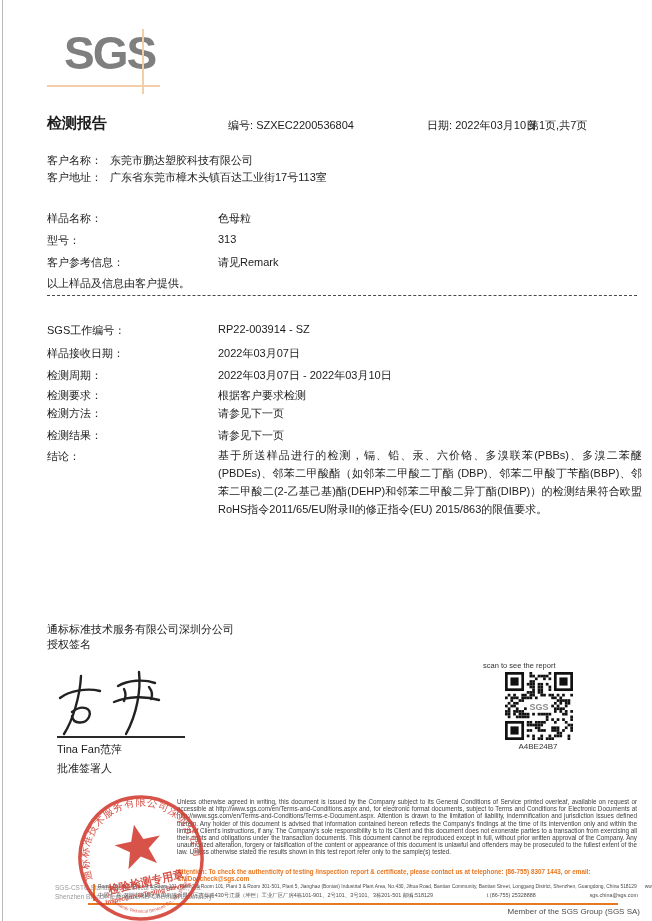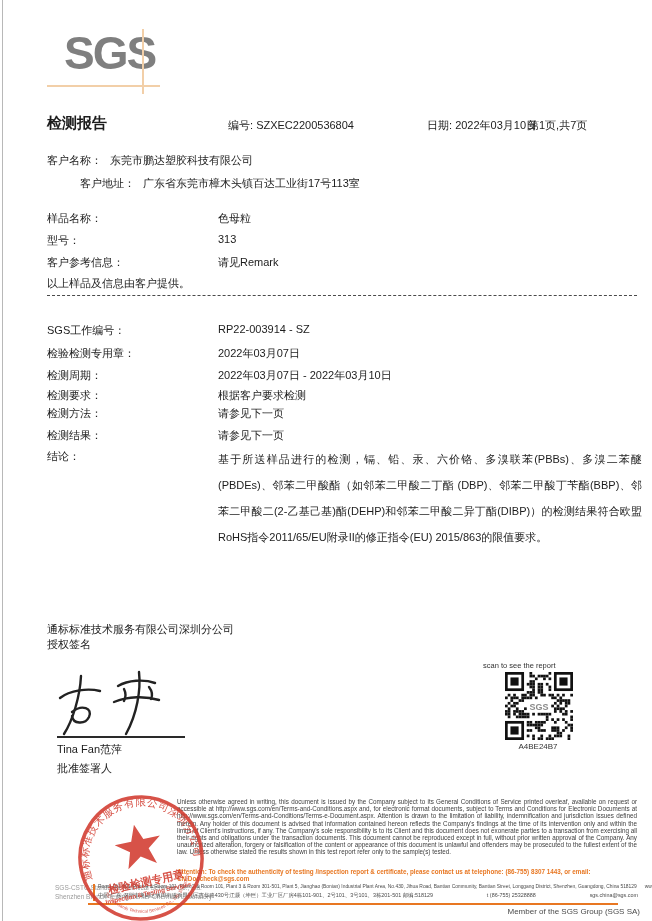--- a/index.html
+++ b/index.html
@@ -18,21 +18,21 @@
   
   .row{position:absolute;left:47px;font-size:11px;white-space:nowrap;}
   .row .lab{display:inline-block;}
   .row .val{position:absolute;white-space:nowrap;}
   .val-a{left:63px;}   
   .val-b{left:171px;}  
   .note-line{position:absolute;left:47px;font-size:11px;}
   .dash-sep{position:absolute;left:47px;top:295px;width:590px;border-top:1px dashed #4a4a4a;}
 
   .conclusion{position:absolute;left:218px;top:446px;width:424px;font-size:11px;
-              line-height:26px;text-align:justify;}
+              line-height:18px;text-align:justify;}
 
   
   .sig-company{position:absolute;left:47px;top:622px;font-size:11px;}
   .sig-auth{position:absolute;left:47px;top:637px;font-size:11px;}
   .sig-svg{position:absolute;left:52px;top:662px;}
   .sig-line{position:absolute;left:57px;top:736px;width:128px;height:2px;background:#2a2a2a;}
   .sig-name{position:absolute;left:57px;top:742px;font-size:11px;}
   .sig-role{position:absolute;left:57px;top:761px;font-size:11px;}
 
   
@@ -77,21 +77,21 @@
   <div class="hmeta" style="left:427px;">
     <span>日期:</span>
     <span>2022年03月10日</span>
   </div>
   <div class="hmeta" style="left:528px;">第1页,共7页</div>
 
   <div class="row" style="top:153px;">
     <span class="lab">客户名称：</span>
     <span class="val val-a">东莞市鹏达塑胶科技有限公司</span>
   </div>
-  <div class="row" style="top:176px;margin-left:33px;">
+  <div class="row" style="top:170px;">
     <span class="lab">客户地址：</span>
     <span class="val val-a">广东省东莞市樟木头镇百达工业街17号113室</span>
   </div>
 
   <div class="row" style="top:211px;">
     <span class="lab">样品名称：</span>
     <span class="val val-b">色母粒</span>
   </div>
   <div class="row" style="top:233px;">
     <span class="lab">型号：</span>
@@ -103,21 +103,21 @@
   </div>
   <div class="note-line" style="top:276px;">以上样品及信息由客户提供。</div>
 
   <div class="dash-sep"></div>
 
   <div class="row" style="top:323px;">
     <span class="lab">SGS工作编号：</span>
     <span class="val val-b">RP22-003914 - SZ</span>
   </div>
   <div class="row" style="top:346px;">
-    <span class="lab">检验检测专用章：</span>
+    <span class="lab">样品接收日期：</span>
     <span class="val val-b">2022年03月07日</span>
   </div>
   <div class="row" style="top:368px;">
     <span class="lab">检测周期：</span>
     <span class="val val-b">2022年03月07日 - 2022年03月10日</span>
   </div>
   <div class="row" style="top:388px;">
     <span class="lab">检测要求：</span>
     <span class="val val-b">根据客户要求检测</span>
   </div>

